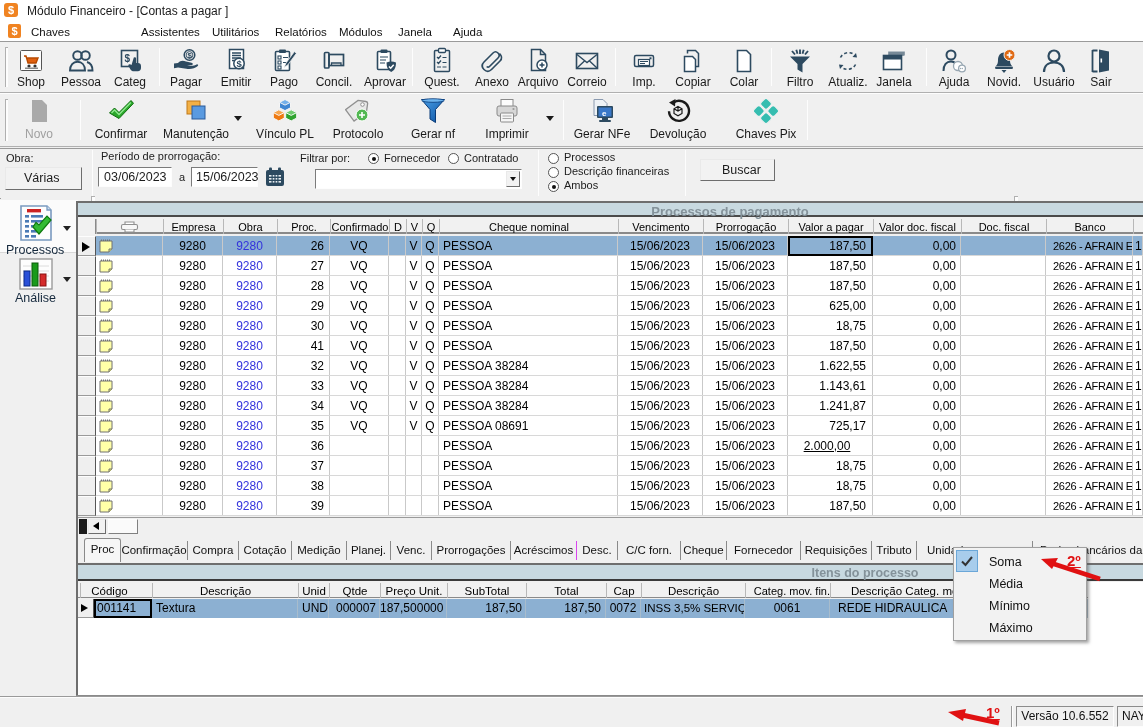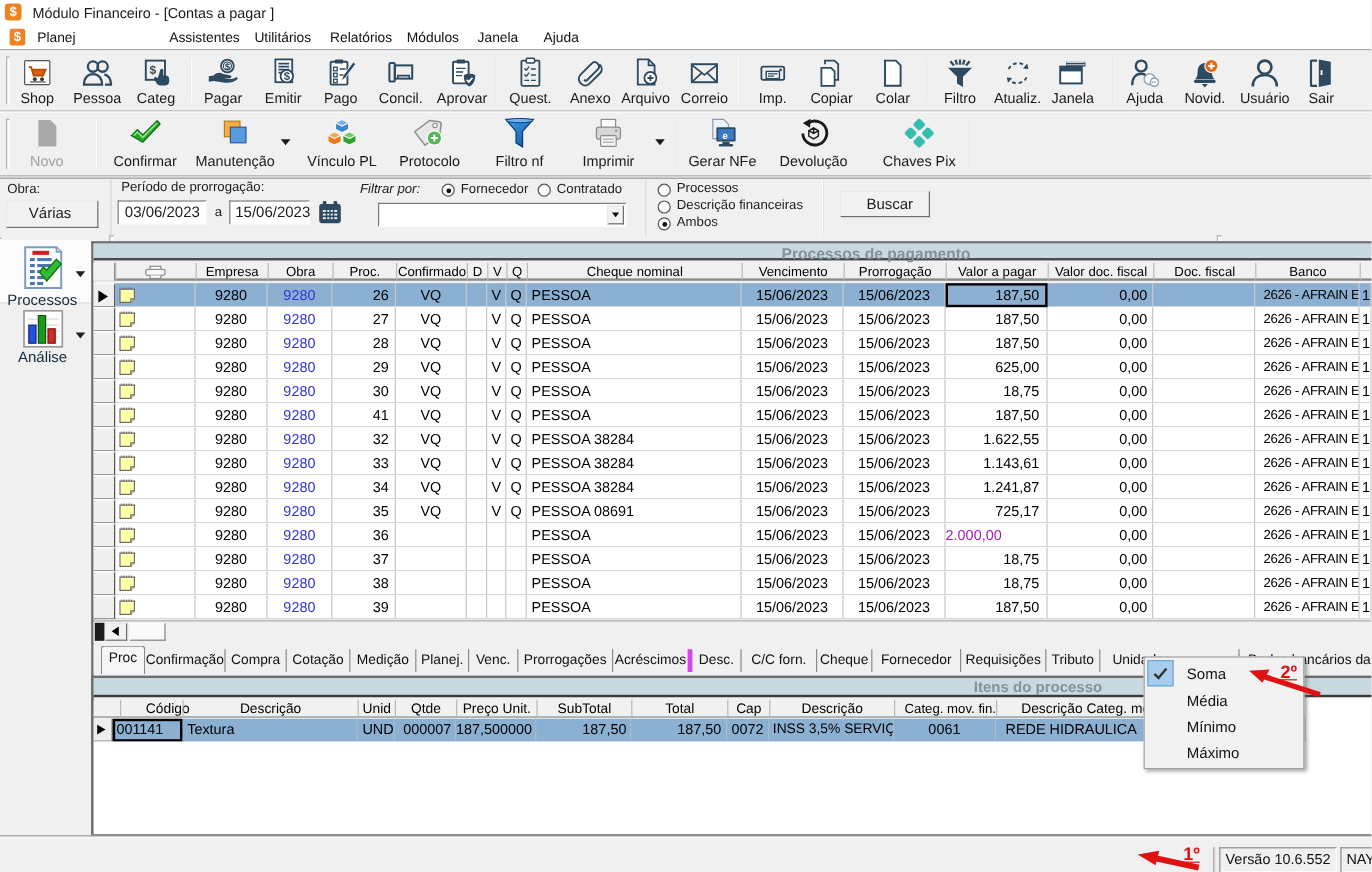--- a/index.html
+++ b/index.html
@@ -14,21 +14,21 @@
 .hdrc{position:absolute;white-space:nowrap;overflow:hidden;font-size:11px;line-height:16px;text-align:center;color:#000;}
 .sunk{border:1px solid;border-color:#7b7b7b #fdfdfd #fdfdfd #7b7b7b;background:#fff;}
 .btn3d{border:1px solid;border-color:#e9e9e9 #6d6d6d #6d6d6d #e9e9e9;background:#f2f2f2;}
 </style></head><body>
 
 <div class="abs" style="left:0px;top:0px;width:1143px;height:22px;background:#ffffff;"></div>
 <div class="abs" style="left:4px;top:3px;width:14px;height:14px;background:#f08321;border-radius:3px;color:#fff;font-size:11px;font-weight:bold;text-align:center;line-height:14px;">$</div>
 <div class="lbl" style="left:27px;top:4px;font-size:12px;color:#1b1b1b;font-weight:normal;">Módulo Financeiro - [Contas a pagar ]</div>
 <div class="abs" style="left:0px;top:22px;width:1143px;height:20px;background:#ffffff;border-bottom:1px solid #9a9a9a;"></div>
 <div class="abs" style="left:8px;top:24px;width:13px;height:14px;background:#f08321;border-radius:2px;color:#fff;font-size:11px;font-weight:bold;text-align:center;line-height:14px;">$</div>
-<div class="lbl" style="left:31px;top:26px;font-size:11.5px;color:#111;font-weight:normal;">Planej</div>
+<div class="lbl" style="left:31px;top:26px;font-size:11.5px;color:#111;font-weight:normal;">Chaves</div>
 <div class="lbl" style="left:71px;top:26px;font-size:11.5px;color:#111;font-weight:normal;margin-top:16px;">Financeiro</div>
 <div class="lbl" style="left:141px;top:26px;font-size:11.5px;color:#111;font-weight:normal;">Assistentes</div>
 <div class="lbl" style="left:212px;top:26px;font-size:11.5px;color:#111;font-weight:normal;">Utilitários</div>
 <div class="lbl" style="left:275px;top:26px;font-size:11.5px;color:#111;font-weight:normal;">Relatórios</div>
 <div class="lbl" style="left:339px;top:26px;font-size:11.5px;color:#111;font-weight:normal;">Módulos</div>
 <div class="lbl" style="left:398px;top:26px;font-size:11.5px;color:#111;font-weight:normal;">Janela</div>
 <div class="lbl" style="left:453px;top:26px;font-size:11.5px;color:#111;font-weight:normal;">Ajuda</div>
 <div class="abs" style="left:0px;top:42px;width:1143px;height:51px;background:#f0f0f0;border-bottom:1px solid #b0b0b0;"></div>
 <div class="grip" style="left:5px;top:47px;height:40px;"></div>
 <div class="tb-sep" style="left:159px;top:48px;height:38px;"></div>
@@ -221,21 +221,21 @@
 <div class="abs" style="left:420px;top:98px;width:26px;height:26px;"><svg width="26" height="26" viewBox="0 0 26 26">
       <defs>
         <linearGradient id="fg" x1="0" y1="0" x2="1" y2="1">
           <stop offset="0" stop-color="#4aa0e8"></stop>
           <stop offset="1" stop-color="#0a4f9e"></stop>
         </linearGradient>
       </defs>
       <path d="M1.5 1.5 h23 l-9 10 v13 l-5.5-3.5 v-9.5 z" fill="url(#fg)" stroke="#083a78" stroke-width="1"></path>
       <ellipse cx="13" cy="2.5" rx="11.2" ry="1.8" fill="#6db4ee" stroke="#083a78" stroke-width=".8"></ellipse>
     </svg></div>
-<div class="lbl ctr" style="left:388px;top:127px;width:90px;font-size:12px;color:#1a1a1a;">Filtro nf</div>
+<div class="lbl ctr" style="left:388px;top:127px;width:90px;font-size:12px;color:#1a1a1a;">Gerar nf</div>
 <div class="abs" style="left:494px;top:98px;width:26px;height:26px;"><svg width="26" height="26" viewBox="0 0 26 26">
       <rect x="7" y="1.5" width="12" height="8" fill="#fdfdfd" stroke="#8a8a8a" stroke-width="1"></rect>
       <rect x="3" y="8" width="20" height="10" rx="2" fill="#d7d7d7" stroke="#8a8a8a" stroke-width="1"></rect>
       <rect x="6.5" y="15" width="13" height="9" rx="1" fill="#f5f5f5" stroke="#8a8a8a" stroke-width="1"></rect>
       <path d="M8.5 18 h9 M8.5 20.5 h9" stroke="#aaa" stroke-width="1"></path>
       <circle cx="19.5" cy="11" r="1.1" fill="#9a9a9a"></circle>
     </svg></div>
 <div class="lbl ctr" style="left:462px;top:127px;width:90px;font-size:12px;color:#1a1a1a;">Imprimir</div>
 <div class="abs" style="left:546px;top:116px;width:0;height:0;border-left:4.5px solid transparent;border-right:4.5px solid transparent;border-top:5px solid #1a1a1a;"></div>
 <div class="abs" style="left:589px;top:98px;width:26px;height:26px;"><svg width="26" height="26" viewBox="0 0 26 26">
@@ -284,21 +284,21 @@
       <rect x="4" y="11" width="12" height="1.6"></rect>
       <rect x="4" y="14" width="12" height="1.6"></rect>
       <rect x="6.8" y="7" width="1.4" height="9.6" fill="#2d4a60" opacity="0"></rect>
     </g>
     <g fill="#2d4a60">
       <rect x="6.5" y="7.5" width="1.2" height="9"></rect>
       <rect x="9.4" y="7.5" width="1.2" height="9"></rect>
       <rect x="12.3" y="7.5" width="1.2" height="9"></rect>
     </g>
   </svg>
-<div class="lbl" style="left:300px;top:152px;font-size:11px;color:#1c1c1c;font-weight:normal;font-style:italic;">Filtrar por:</div>
+<div class="lbl" style="left:300px;top:152px;font-size:11px;color:#1c1c1c;font-weight:normal;">Filtrar por:</div>
 <div class="abs" style="left:368px;top:153px;width:11px;height:11px;border-radius:50%;background:#fff;border:1px solid #555;"></div>
 <div class="abs" style="left:371.5px;top:156.5px;width:4px;height:4px;border-radius:50%;background:#111;"></div>
 <div class="lbl" style="left:384px;top:152px;font-size:11px;color:#1c1c1c;font-weight:normal;">Fornecedor</div>
 <div class="abs" style="left:448px;top:153px;width:11px;height:11px;border-radius:50%;background:#fff;border:1px solid #555;"></div>
 <div class="lbl" style="left:464px;top:152px;font-size:11px;color:#1c1c1c;font-weight:normal;">Contratado</div>
 <div class="abs sunk" style="left:315px;top:169px;width:207px;height:20px;"></div>
 <div class="abs btn3d" style="left:506px;top:171px;width:14px;height:16px;"></div>
 <div class="abs" style="left:509.5px;top:177px;width:0;height:0;border-left:3.5px solid transparent;border-right:3.5px solid transparent;border-top:4px solid #111;"></div>
 <div class="abs" style="left:548px;top:153px;width:11px;height:11px;border-radius:50%;background:#fff;border:1px solid #555;"></div>
 <div class="lbl" style="left:564px;top:151px;font-size:11px;color:#1c1c1c;font-weight:normal;">Processos</div>
@@ -758,21 +758,21 @@
 <div class="abs" style="left:1142px;top:436px;width:1px;height:19px;background:#c9c9c9;"></div>
 <div class="cell" style="left:163px;top:436px;width:59px;height:20px;color:#000;text-align:center;">9280</div>
 <div class="cell" style="left:223px;top:436px;width:53px;height:20px;color:#3232dc;text-align:center;">9280</div>
 <div class="cell" style="left:277px;top:436px;width:52px;height:20px;color:#000;text-align:right;padding-right:5px;">36</div>
 <div class="cell" style="left:330px;top:436px;width:58px;height:20px;color:#000;text-align:center;"></div>
 <div class="cell" style="left:406px;top:436px;width:15px;height:20px;color:#000;text-align:center;"></div>
 <div class="cell" style="left:422px;top:436px;width:16px;height:20px;color:#000;text-align:center;"></div>
 <div class="cell" style="left:439px;top:436px;width:178px;height:20px;color:#000;text-align:left;padding-left:4px;">PESSOA</div>
 <div class="cell" style="left:618px;top:436px;width:84px;height:20px;color:#000;text-align:center;">15/06/2023</div>
 <div class="cell" style="left:703px;top:436px;width:84px;height:20px;color:#000;text-align:center;">15/06/2023</div>
-<div class="cell" style="left:788px;top:436px;width:84px;height:20px;color:#a21caf;text-align:left;padding-right:6px;">2.000,00</div>
+<div class="cell" style="left:788px;top:436px;width:84px;height:20px;color:#000000;text-align:center;padding-right:6px;text-decoration:underline;">2.000,00</div>
 <div class="cell" style="left:873px;top:436px;width:87px;height:20px;color:#000;text-align:right;padding-right:4px;">0,00</div>
 <div class="cell" style="left:1046px;top:436px;width:86px;height:20px;color:#000;text-align:left;padding-left:7px;font-size:11px;letter-spacing:-0.3px;">2626 - AFRAIN E</div>
 <div class="cell" style="left:1133px;top:436px;width:9px;height:20px;color:#000;text-align:left;padding-left:2px;">12</div>
 <div class="abs" style="left:96px;top:456px;width:1047px;height:20px;background:#ffffff;border-bottom:1px solid #d8d8d8;"></div>
 <div class="abs" style="left:78px;top:456px;width:18px;height:20px;background:#efefef;border-right:1px solid #555;border-bottom:1px solid #9a9a9a;border-top:1px solid #fdfdfd;"></div>
 <svg class="abs" style="left:99px;top:459px;" width="14" height="14" viewBox="0 0 14 14">
     <path d="M1 2 h12 v8 l-3 3 h-9 z" fill="#ffffa8" stroke="#707070" stroke-width="1"></path>
     <path d="M13 10 h-3 v3" fill="#e8e870" stroke="#707070" stroke-width="1"></path>
     <path d="M2.5 2 v-1.5 M4.5 2 v-1.5 M6.5 2 v-1.5 M8.5 2 v-1.5 M10.5 2 v-1.5" stroke="#707070" stroke-width="1"></path>
   </svg>
@@ -886,35 +886,35 @@
 <div class="abs" style="left:108px;top:519px;width:30px;height:15px;background:#fafafa;border:1px solid;border-color:#fdfdfd #808080 #808080 #fdfdfd;"></div>
 <div class="abs" style="left:78px;top:537px;width:1065px;height:24px;background:#f0f0f0;"></div>
 <div class="abs" style="left:84px;top:538px;width:37px;height:24px;background:#f6f6f6;border:1px solid #8a8a8a;border-bottom:none;border-radius:3px 3px 0 0;text-align:center;font-size:11.5px;line-height:21px;color:#111;">Proc</div>
 <div class="abs" style="left:121px;top:541px;width:67px;height:19px;border-right:1px solid #8a8a8a;text-align:center;font-size:11.5px;line-height:18px;color:#111;white-space:nowrap;overflow:hidden;">Confirmação</div>
 <div class="abs" style="left:188px;top:541px;width:51px;height:19px;border-right:1px solid #8a8a8a;text-align:center;font-size:11.5px;line-height:18px;color:#111;white-space:nowrap;overflow:hidden;">Compra</div>
 <div class="abs" style="left:239px;top:541px;width:53px;height:19px;border-right:1px solid #8a8a8a;text-align:center;font-size:11.5px;line-height:18px;color:#111;white-space:nowrap;overflow:hidden;">Cotação</div>
 <div class="abs" style="left:292px;top:541px;width:55px;height:19px;border-right:1px solid #8a8a8a;text-align:center;font-size:11.5px;line-height:18px;color:#111;white-space:nowrap;overflow:hidden;">Medição</div>
 <div class="abs" style="left:347px;top:541px;width:44px;height:19px;border-right:1px solid #8a8a8a;text-align:center;font-size:11.5px;line-height:18px;color:#111;white-space:nowrap;overflow:hidden;">Planej.</div>
 <div class="abs" style="left:391px;top:541px;width:41px;height:19px;border-right:1px solid #8a8a8a;text-align:center;font-size:11.5px;line-height:18px;color:#111;white-space:nowrap;overflow:hidden;">Venc.</div>
 <div class="abs" style="left:432px;top:541px;width:79px;height:19px;border-right:1px solid #8a8a8a;text-align:center;font-size:11.5px;line-height:18px;color:#111;white-space:nowrap;overflow:hidden;">Prorrogações</div>
-<div class="abs" style="left:511px;top:541px;width:66px;height:19px;border-right:4px solid #d946ef;text-align:center;font-size:11.5px;line-height:18px;color:#111;white-space:nowrap;overflow:hidden;">Acréscimos</div>
+<div class="abs" style="left:511px;top:541px;width:66px;height:19px;border-right:1px solid #d946ef;text-align:center;font-size:11.5px;line-height:18px;color:#111;white-space:nowrap;overflow:hidden;">Acréscimos</div>
 <div class="abs" style="left:577px;top:541px;width:41px;height:19px;border-right:1px solid #8a8a8a;text-align:center;font-size:11.5px;line-height:18px;color:#111;white-space:nowrap;overflow:hidden;">Desc.</div>
 <div class="abs" style="left:618px;top:541px;width:63px;height:19px;border-right:1px solid #8a8a8a;text-align:center;font-size:11.5px;line-height:18px;color:#111;white-space:nowrap;overflow:hidden;">C/C forn.</div>
 <div class="abs" style="left:681px;top:541px;width:46px;height:19px;border-right:1px solid #8a8a8a;text-align:center;font-size:11.5px;line-height:18px;color:#111;white-space:nowrap;overflow:hidden;">Cheque</div>
 <div class="abs" style="left:727px;top:541px;width:74px;height:19px;border-right:1px solid #8a8a8a;text-align:center;font-size:11.5px;line-height:18px;color:#111;white-space:nowrap;overflow:hidden;">Fornecedor</div>
 <div class="abs" style="left:801px;top:541px;width:71px;height:19px;border-right:1px solid #8a8a8a;text-align:center;font-size:11.5px;line-height:18px;color:#111;white-space:nowrap;overflow:hidden;">Requisições</div>
 <div class="abs" style="left:872px;top:541px;width:45px;height:19px;border-right:1px solid #8a8a8a;text-align:center;font-size:11.5px;line-height:18px;color:#111;white-space:nowrap;overflow:hidden;">Tributo</div>
 <div class="abs" style="left:917px;top:541px;width:116px;height:19px;border-right:1px solid #8a8a8a;text-align:left;font-size:11.5px;line-height:18px;color:#111;white-space:nowrap;overflow:hidden;"><span style="padding-left:10px;">Unidades</span></div>
 <div class="abs" style="left:1033px;top:541px;width:110px;height:19px;font-size:11.5px;line-height:18px;color:#111;white-space:nowrap;overflow:hidden;"><span style="margin-left:7px;">Dados bancários da obra</span></div>
 <div class="abs" style="left:78px;top:563px;width:1065px;height:2px;background:#6e6e6e;"></div>
 <div class="abs" style="left:76px;top:563px;width:2px;height:135px;background:#6e6e6e;"></div>
 <div class="abs" style="left:78px;top:565px;width:1065px;height:16px;background:#c8d9e0;border-bottom:2px solid #3a3a3a;"></div>
 <div class="lbl" style="left:740px;top:566px;width:250px;text-align:center;font-size:12.5px;font-weight:bold;color:#84929a;">Itens do processo</div>
 <div class="abs" style="left:78px;top:583px;width:1010px;height:15px;background:#f1f1f1;border-bottom:1px solid #8a8a8a;"></div>
-<div class="hdrc" style="left:100px;top:583px;width:58px;height:15px;border-left:1px solid #b8b8b8;font-size:11.5px;text-align:right;">Código</div>
+<div class="hdrc" style="left:80px;top:583px;width:58px;height:15px;border-left:1px solid #b8b8b8;font-size:11.5px;">Código</div>
 <div class="hdrc" style="left:152px;top:583px;width:146px;height:15px;border-left:1px solid #b8b8b8;font-size:11.5px;">Descrição</div>
 <div class="hdrc" style="left:298px;top:583px;width:31px;height:15px;border-left:1px solid #b8b8b8;font-size:11.5px;">Unid</div>
 <div class="hdrc" style="left:329px;top:583px;width:51px;height:15px;border-left:1px solid #b8b8b8;font-size:11.5px;">Qtde</div>
 <div class="hdrc" style="left:380px;top:583px;width:67px;height:15px;border-left:1px solid #b8b8b8;font-size:11.5px;">Preço Unit.</div>
 <div class="hdrc" style="left:447px;top:583px;width:79px;height:15px;border-left:1px solid #b8b8b8;font-size:11.5px;">SubTotal</div>
 <div class="hdrc" style="left:526px;top:583px;width:80px;height:15px;border-left:1px solid #b8b8b8;font-size:11.5px;">Total</div>
 <div class="hdrc" style="left:606px;top:583px;width:35px;height:15px;border-left:1px solid #b8b8b8;font-size:11.5px;">Cap</div>
 <div class="hdrc" style="left:641px;top:583px;width:104px;height:15px;border-left:1px solid #b8b8b8;font-size:11.5px;">Descrição</div>
 <div class="hdrc" style="left:745px;top:583px;width:85px;height:15px;border-left:1px solid #b8b8b8;font-size:11px;text-align:right;">Categ. mov. fin.</div>
 <div class="hdrc" style="left:830px;top:583px;width:258px;height:15px;border-left:1px solid #b8b8b8;font-size:11.5px;"></div>

